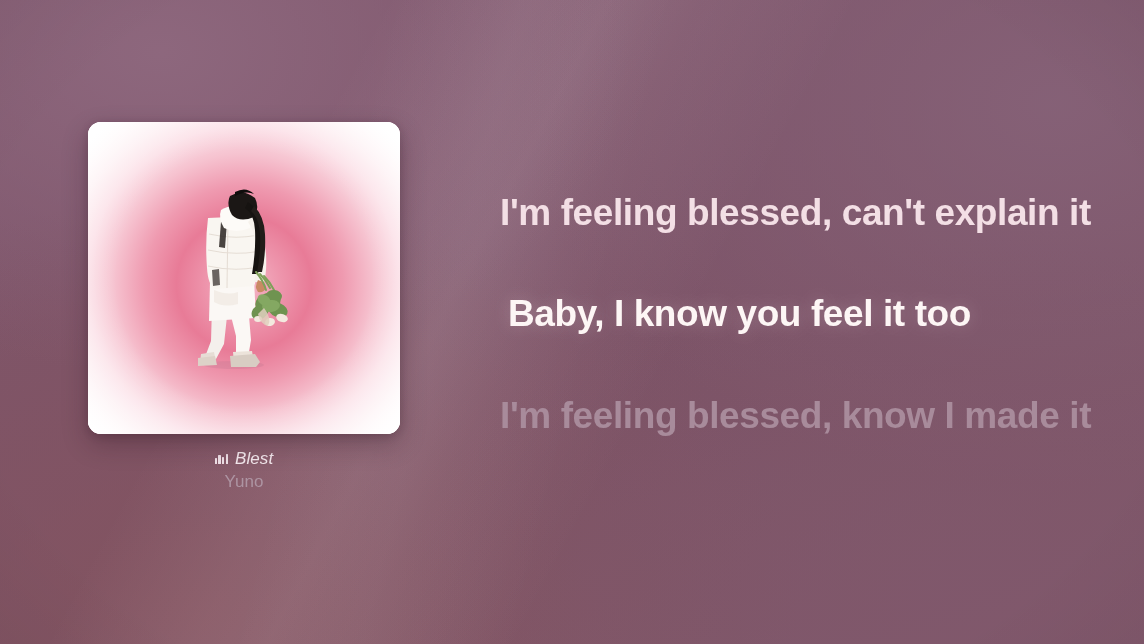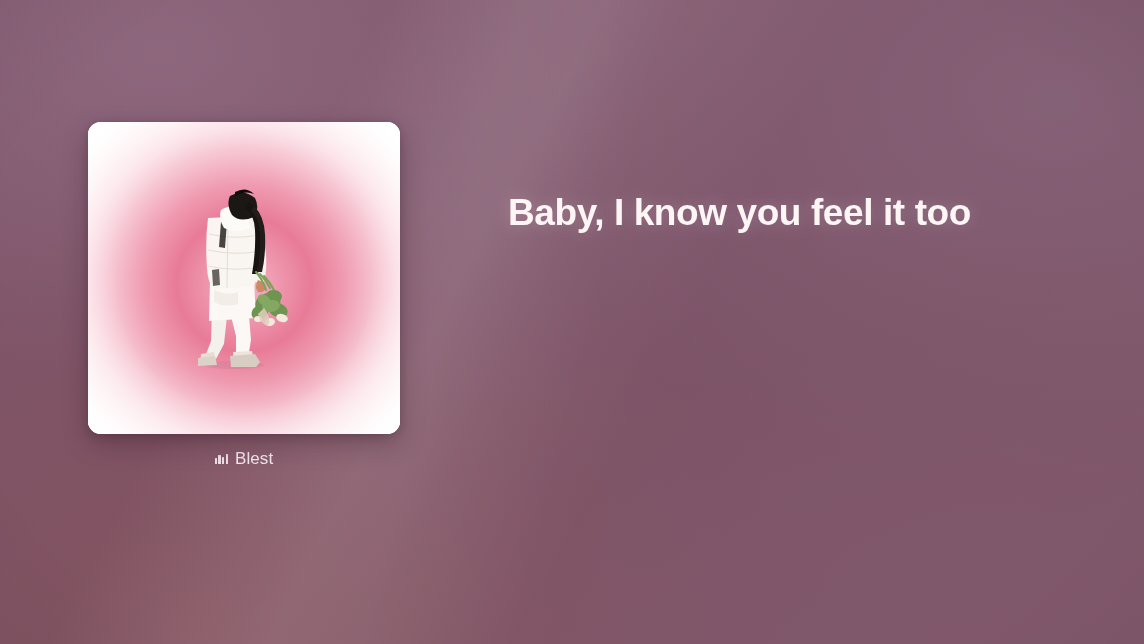--- a/index.html
+++ b/index.html
@@ -107,20 +107,21 @@
     width:312px;
     margin-top:16px;
     text-align:center;
   }
   #track-title-row {
     display:flex;
     align-items:center;
     justify-content:center;
     gap:7px;
     line-height:1;
+    font-style:italic;
   }
   #eq-icon {
     display:inline-flex;
     align-items:flex-end;
     gap:1.5px;
     height:11px;
   }
   #eq-icon i {
     display:block;
     width:2.2px;
@@ -255,20 +256,23 @@
     <div id="track-meta">
       <div id="track-title-row">
         <span id="eq-icon">
           <i></i>
             <i></i>
             <i></i>
             <i></i>
         </span>
         <span id="track-title">Blest</span>
       </div>
+      <div id="track-artist">Yuno</div>
     </div>
   </div>
 
   <div id="lyrics-panel">
+    <div class="lyric-line lyric-past">I'm feeling blessed, can't explain it</div>
     <div class="lyric-line lyric-active">Baby, I know you feel it too</div>
+    <div class="lyric-line lyric-upcoming">I'm feeling blessed, know I made it</div>
   </div>
 
 </div>
 
 </body></html>

